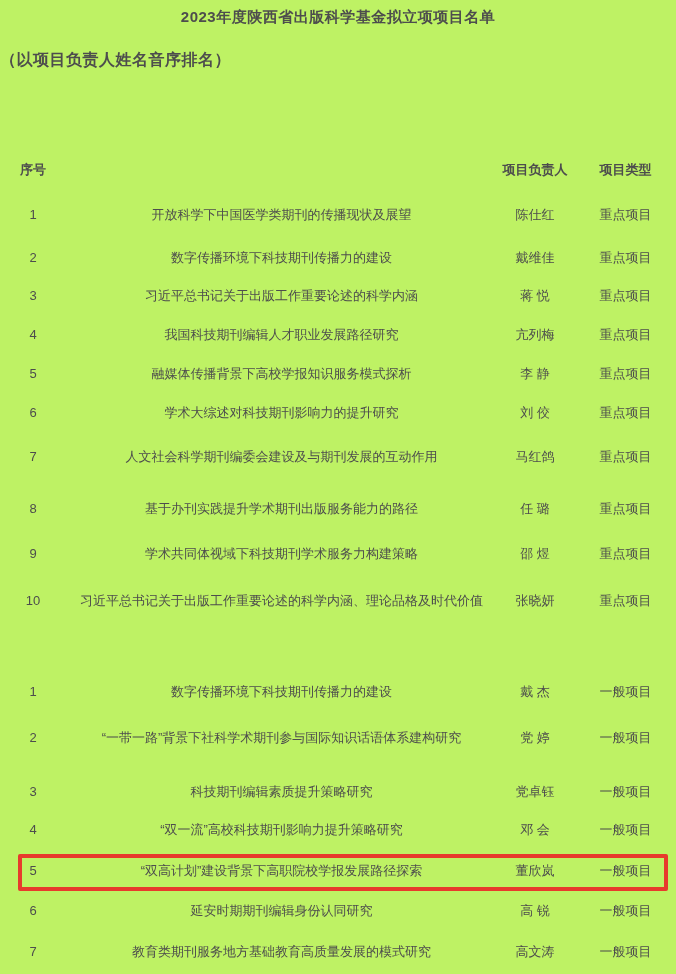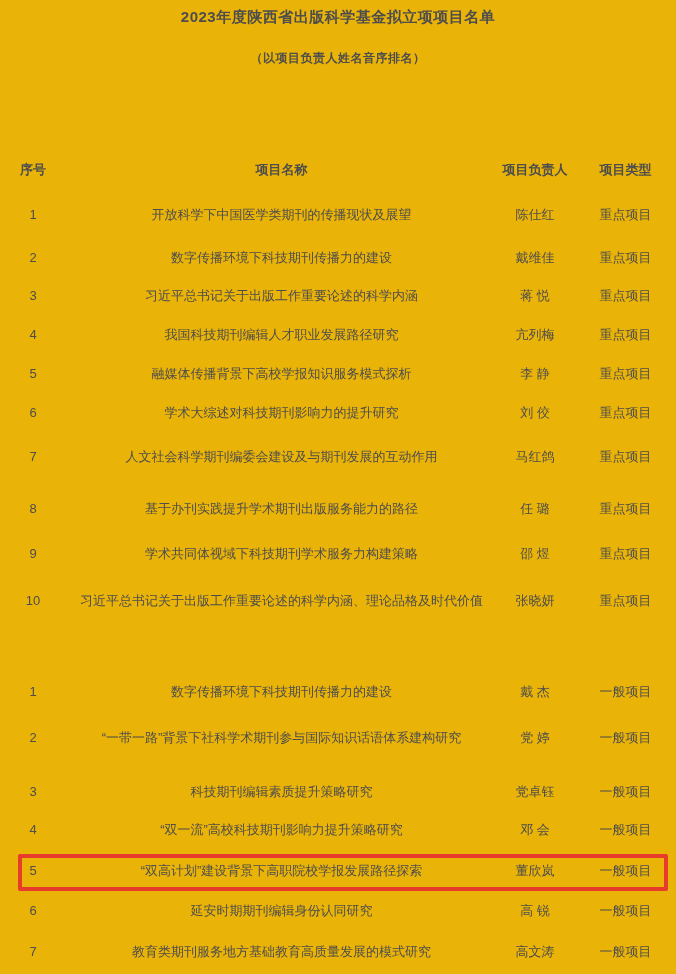--- a/index.html
+++ b/index.html
@@ -1,37 +1,37 @@
 <!DOCTYPE html>
 <html style="--highlight-color: #e73b2c;"><head>
 <meta charset="utf-8">
 <style>
   html, body { margin: 0; padding: 0; background: #ffffff; }
   .page {
     position: relative;
     width: 676px;
     height: 974px;
-    background: #eab308;
+    background: #bef264;
     font-family: "Liberation Sans", sans-serif;
     color: #4d4d4d;
     overflow: hidden;
   }
   .title {
     position: absolute;
     top: 8px; left: 0; width: 676px;
     text-align: center;
     font-size: 15px;
     font-weight: 600;
     letter-spacing: 0.5px;
   }
   .subtitle {
     position: absolute;
     top: 50px; left: 0; width: 676px;
-    text-align: center;
-    font-size: 12px;
+    text-align: left;
+    font-size: 16px;
     font-weight: 600;
     letter-spacing: 0.5px;
   }
   .row {
     position: absolute;
     left: 0; width: 604px; height: 20px;
     margin-top: -10px;
   }
   .cell {
     position: absolute;
@@ -59,21 +59,20 @@
 </style>
 </head>
 <body>
 
 <div class="page">
   <div class="title">2023年度陕西省出版科学基金拟立项项目名单</div>
   <div class="subtitle">（以项目负责人姓名音序排名）</div>
 
   <div class="row header-row" style="top:170px">
     <div class="cell cell-index">序号</div>
-    <div class="cell cell-name">项目名称</div>
     <div class="cell cell-leader">项目负责人</div>
     <div class="cell cell-type">项目类型</div>
   </div>
 
   <div id="rows">
       <div class="row" style="top: 215px;">
         <div class="cell cell-index">1</div>
         <div class="cell cell-name">开放科学下中国医学类期刊的传播现状及展望</div>
         <div class="cell cell-leader">陈仕红</div>
         <div class="cell cell-type">重点项目</div>

